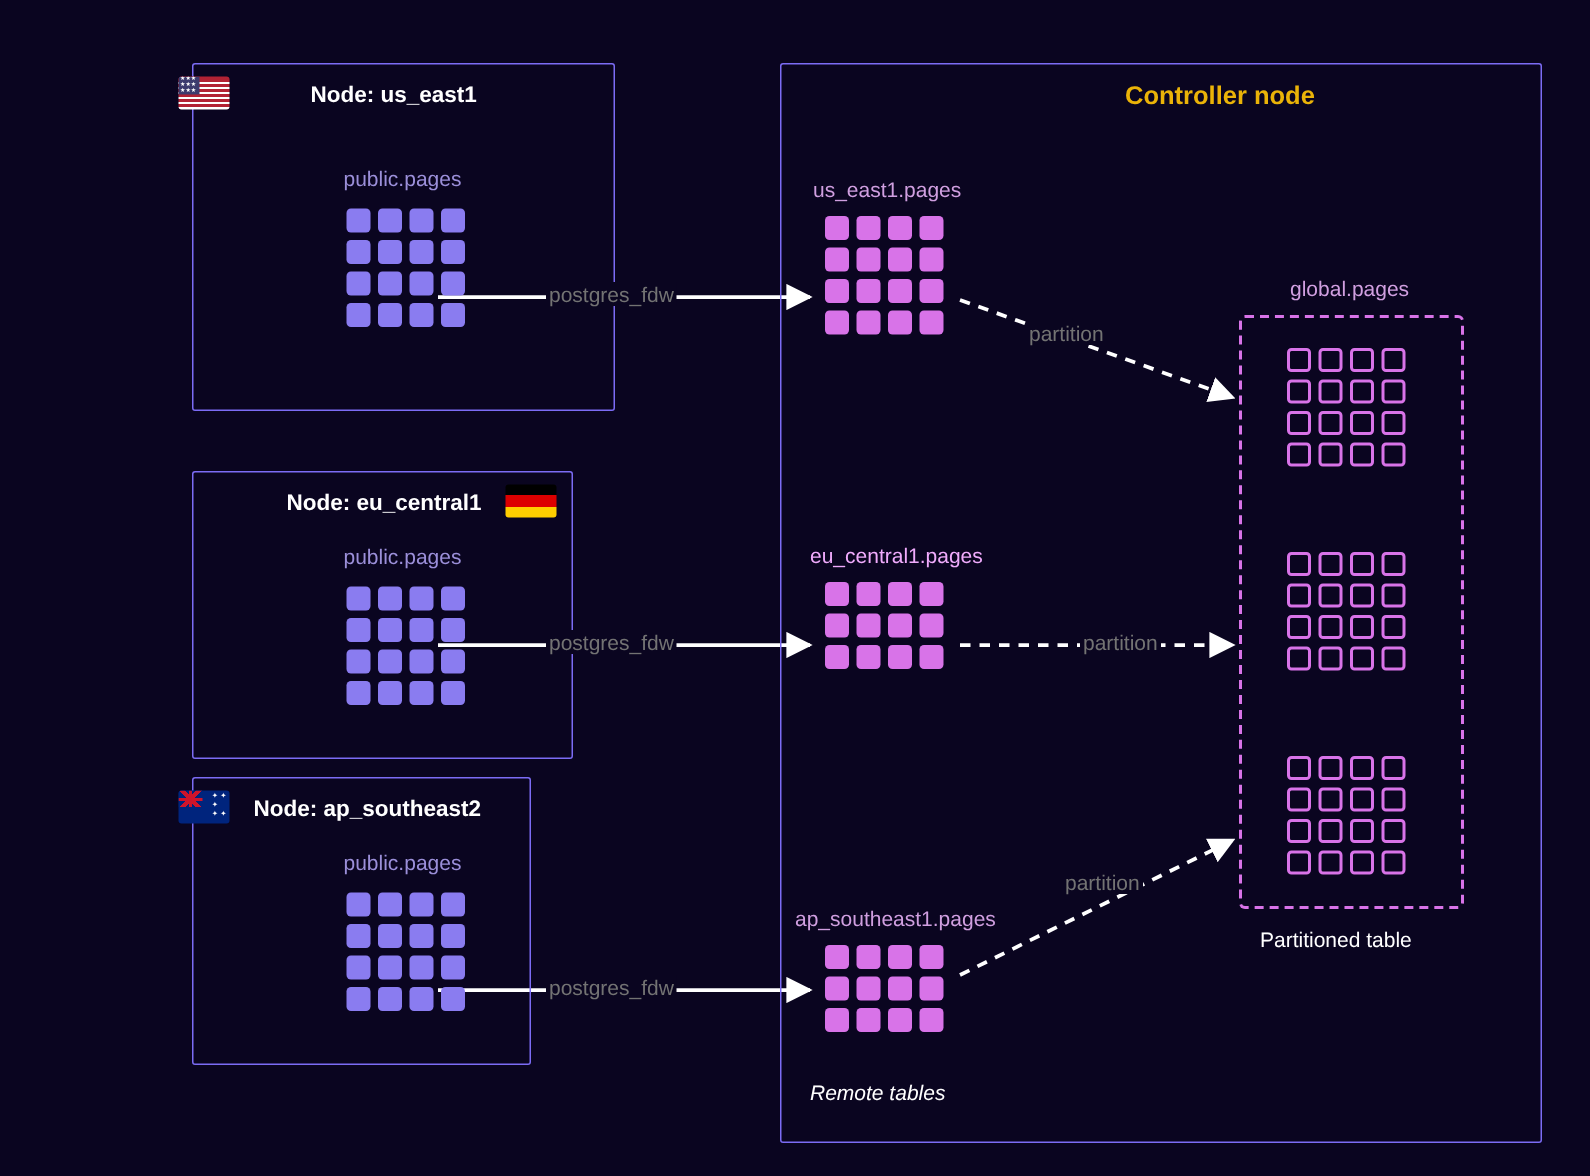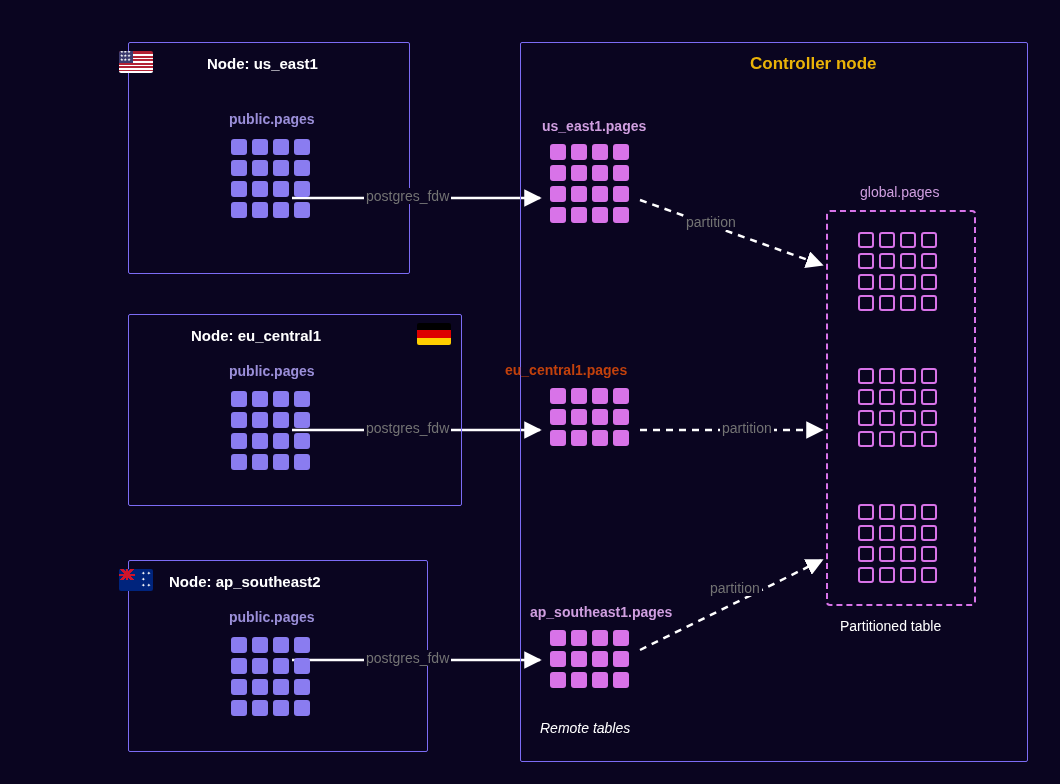--- a/index.html
+++ b/index.html
@@ -22,21 +22,21 @@
   .node-title {
     position: absolute;
     color: #fff;
     font-size: 15px;
     font-weight: 600;
   }
   .table-label {
     position: absolute;
     color: #9b8fd9;
     font-size: 14px;
-    font-weight: 700;
+    font-weight: 400;
     text-align: center;
   }
   .grid {
     position: absolute;
     display: grid;
     grid-template-columns: repeat(4, 16px);
     grid-template-rows: repeat(4, 16px);
     gap: 5px;
   }
   .grid .cell {
@@ -195,21 +195,21 @@
       <div class="cell"></div>
       <div class="cell"></div>
       <div class="cell"></div>
     <div class="cell"></div>
       <div class="cell"></div>
       <div class="cell"></div>
       <div class="cell"></div>
   </div>
 </div>
 
-<div class="node-box" style="left:96px; top:314px; width:334px; height:192px;">
+<div class="node-box" style="left:96px; top:314px; width:254px; height:192px;">
   <span class="node-title" style="left:62px; top:12px;">Node: eu_central1</span>
   <div class="flag flag-de" style="right:10px; top:8px;"></div>
   <span class="table-label" style="left:100px; top:48px;">public.pages</span>
   <div class="grid purple" style="left:102px; top:76px;">
     <div class="cell"></div>
       <div class="cell"></div>
       <div class="cell"></div>
       <div class="cell"></div>
     <div class="cell"></div>
       <div class="cell"></div>
@@ -219,21 +219,21 @@
       <div class="cell"></div>
       <div class="cell"></div>
       <div class="cell"></div>
     <div class="cell"></div>
       <div class="cell"></div>
       <div class="cell"></div>
       <div class="cell"></div>
   </div>
 </div>
 
-<div class="node-box" style="left:96px; top:560px; width:300px; height:192px;">
+<div class="node-box" style="left:96px; top:518px; width:226px; height:192px;">
   <span class="node-title" style="left:40px; top:12px;">Node: ap_southeast2</span>
   <div class="flag flag-au" style="right:10px; top:8px;"></div>
   <span class="table-label" style="left:100px; top:48px;">public.pages</span>
   <div class="grid purple" style="left:102px; top:76px;">
     <div class="cell"></div>
       <div class="cell"></div>
       <div class="cell"></div>
       <div class="cell"></div>
     <div class="cell"></div>
       <div class="cell"></div>
@@ -266,21 +266,21 @@
   <div class="cell"></div>
     <div class="cell"></div>
     <div class="cell"></div>
     <div class="cell"></div>
   <div class="cell"></div>
     <div class="cell"></div>
     <div class="cell"></div>
     <div class="cell"></div>
 </div>
 
-<span class="table-label" style="left:505px; top:362px; color:#c2410c;">eu_central1.pages</span>
+<span class="table-label" style="left:540px; top:362px; color:#f0abfc;">eu_central1.pages</span>
 <div class="grid magenta" style="left:550px; top:388px; grid-template-rows: repeat(3, 16px);">
   <div class="cell"></div>
     <div class="cell"></div>
     <div class="cell"></div>
     <div class="cell"></div>
   <div class="cell"></div>
     <div class="cell"></div>
     <div class="cell"></div>
     <div class="cell"></div>
   <div class="cell"></div>

